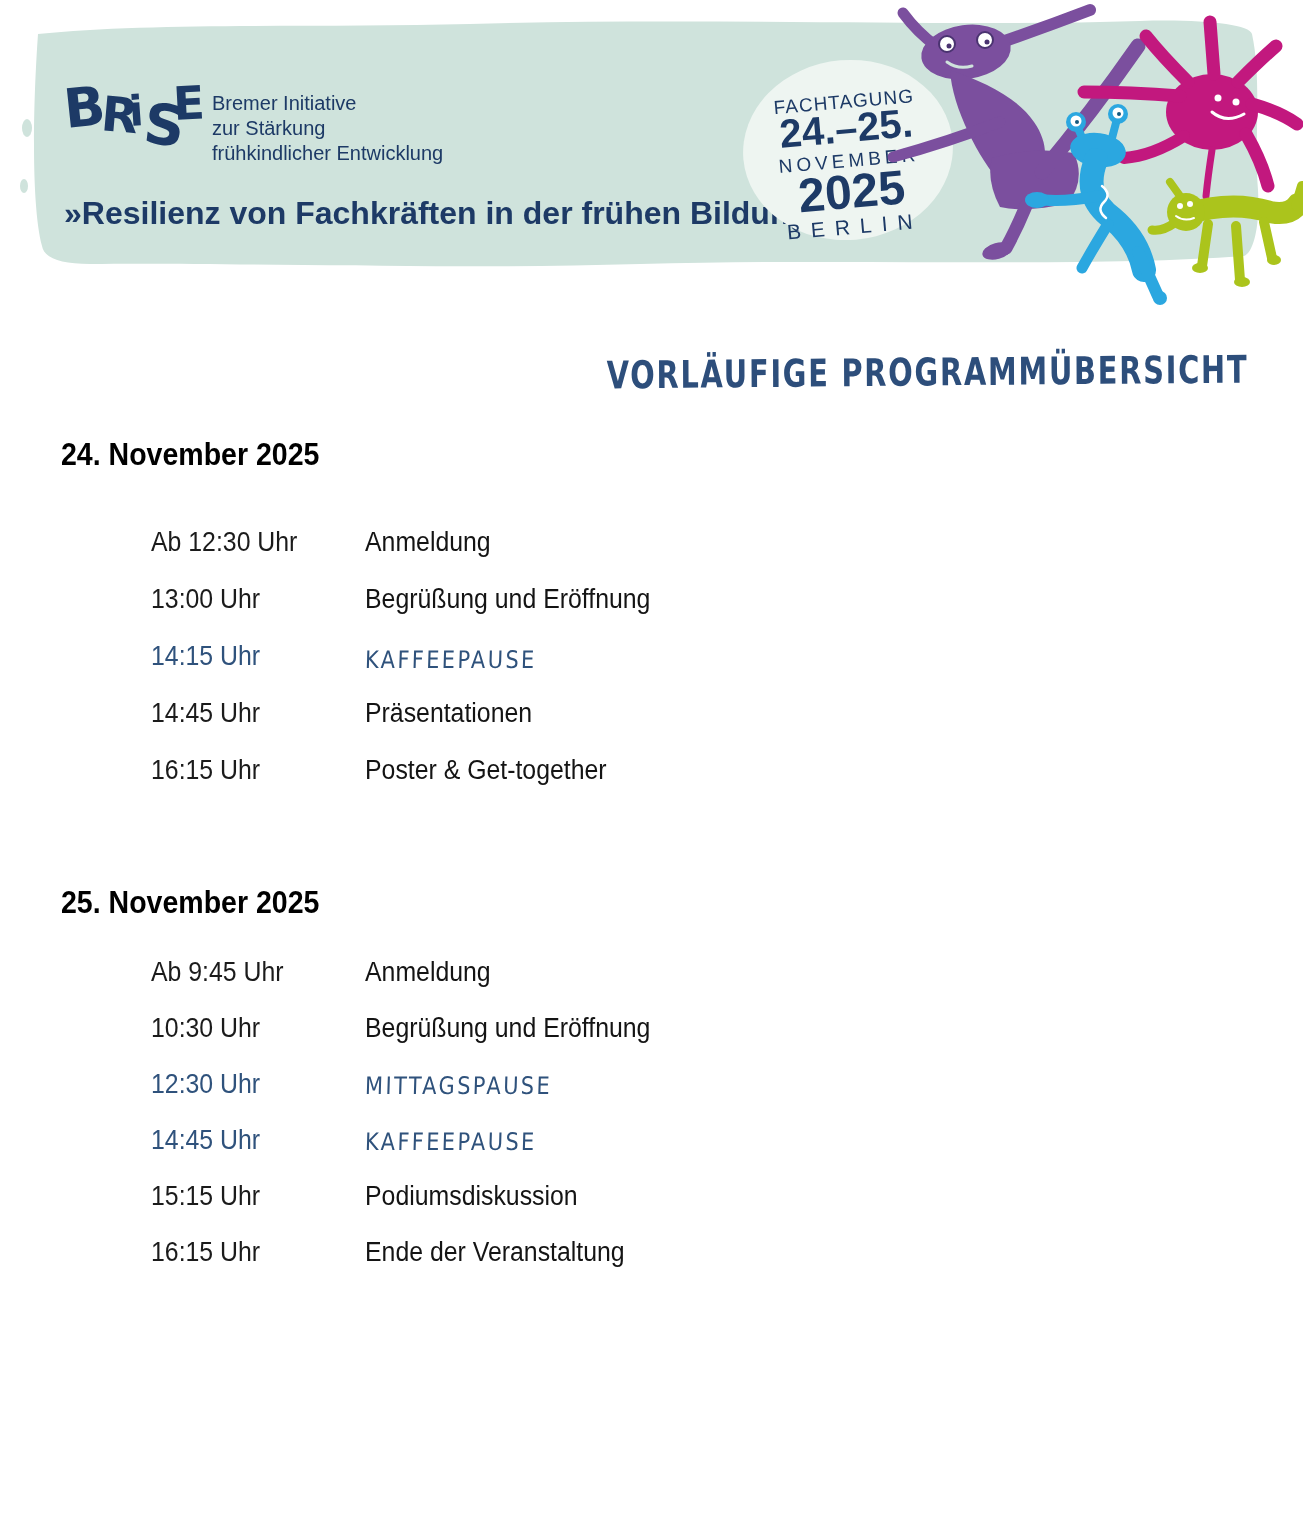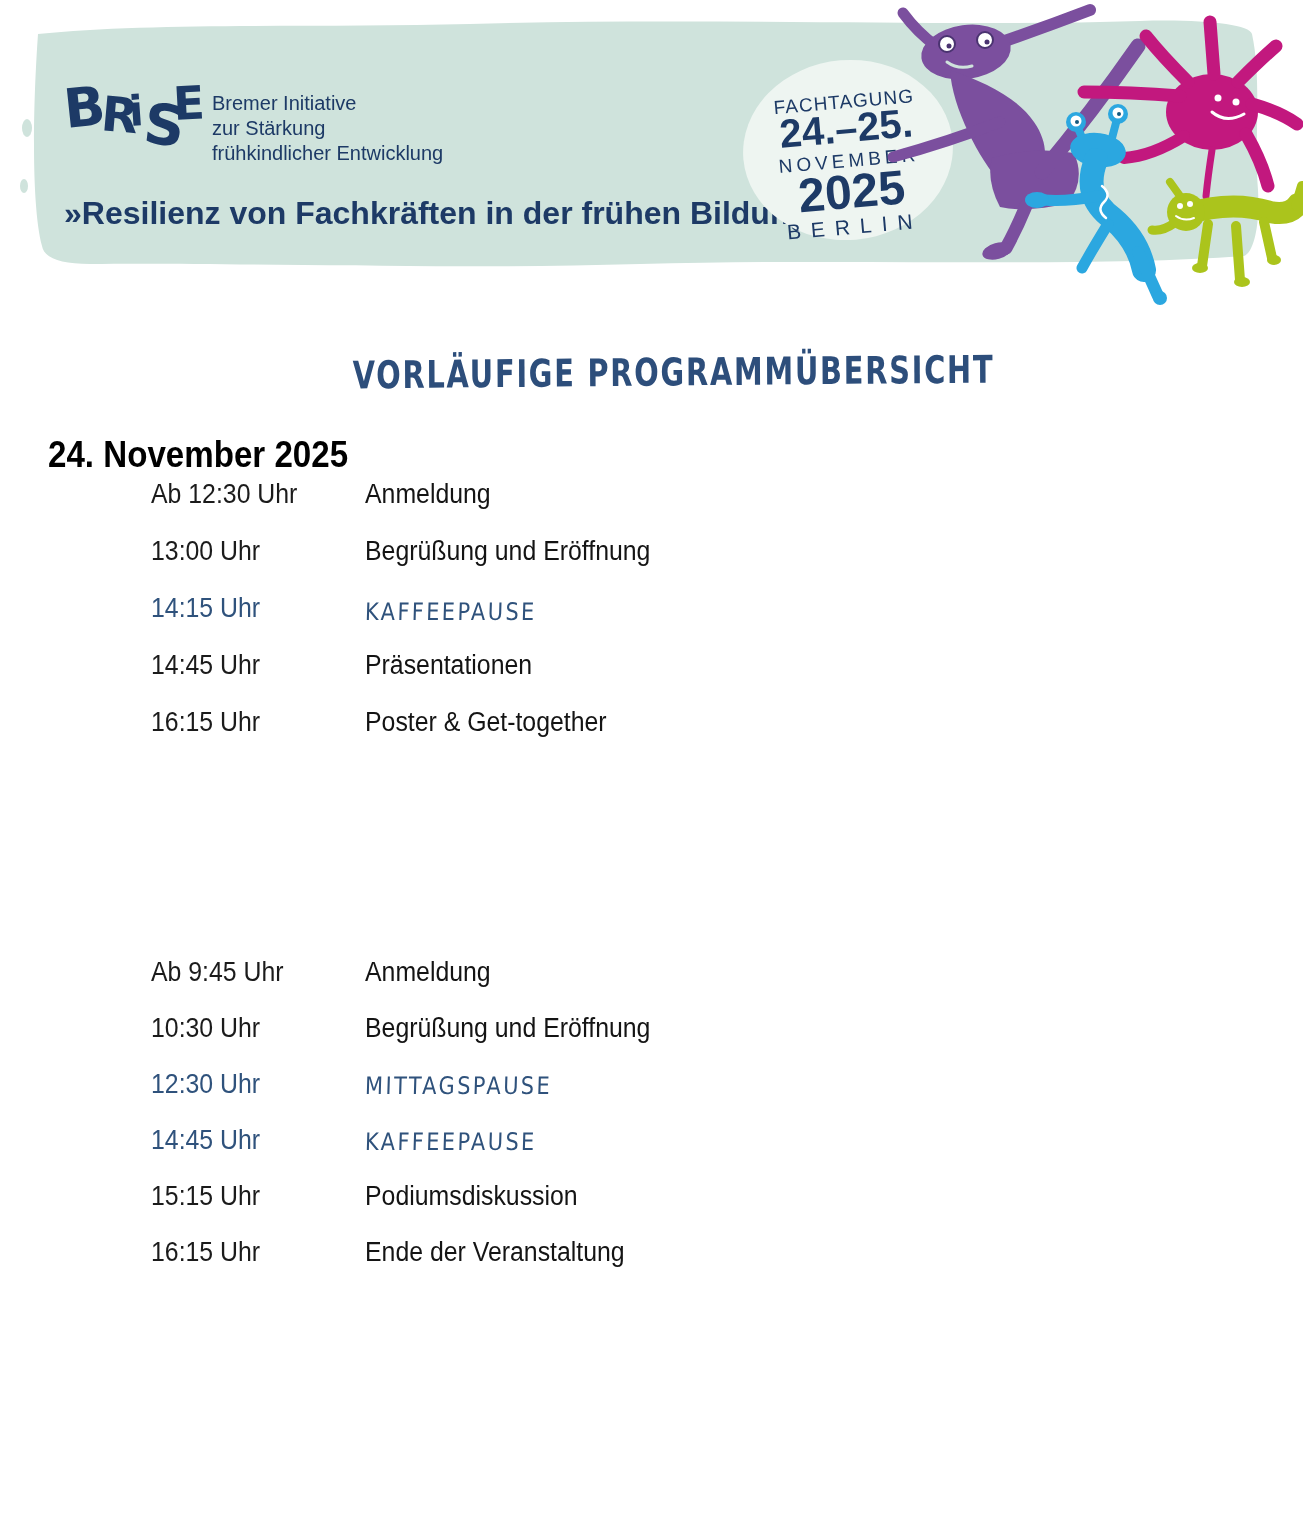--- a/index.html
+++ b/index.html
@@ -2,40 +2,40 @@
 <html><head>
 <meta charset="utf-8">
 <style>
   html,body{margin:0;padding:0;background:#ffffff;}
   .page{
     position:relative; width:1303px; height:1529px; background:#ffffff;
     overflow:hidden; font-family:"Liberation Sans", sans-serif; color:#141414;
   }
   svg.header{position:absolute; left:0; top:0; width:1303px; height:310px;}
 
-  .title-wrap{position:absolute; top:352px; left:0; width:1263px; text-align:center;}
+  .title-wrap{position:absolute; top:352px; left:0; width:1263px; text-align:right;}
   .page-title{
     display:inline-block;
     font-family:"DejaVu Sans", sans-serif;
     font-size:34px; font-weight:bold; letter-spacing:2px;
     color:#2d4e7b;
     transform:translateX(42px) scale(0.85,1.12) rotate(-0.4deg);
     white-space:nowrap;
   }
 
   .day-heading{
-    position:absolute; left:48px; margin:0;
-    font-size:36px; font-weight:bold; color:#000000; line-height:34px;text-decoration:underline;
+    position:absolute; left:61px; margin:0;
+    font-size:31px; font-weight:bold; color:#000000; line-height:34px;text-decoration:underline;
   }
   .day-heading .cond{display:inline-block; transform:scaleX(0.92); transform-origin:0 60%; white-space:nowrap;}
   #heading-day1{top:438px;}
   #heading-day2{top:886px;}
 
   .rows{position:absolute; left:151px; right:0;}
-  #rows-day1{top:478px;}
+  #rows-day1{top:526px;}
   #rows-day2{top:944px;}
   .row{display:flex; align-items:flex-start; height:57px; font-size:27px; line-height:33px;}
   #rows-day2 .row{height:56px;align-items:center;}
   .row .time{
     width:214px; flex:none; color:#1b1b1b;
     transform:scaleX(0.92); transform-origin:0 60%; white-space:nowrap;
   }
   .row .desc{
     flex:1; color:#141414;
     transform:scaleX(0.92); transform-origin:0 60%; white-space:nowrap;
@@ -181,20 +181,21 @@
     <div class="row">
       <div class="time">14:45 Uhr</div>
       <div class="desc">Präsentationen</div>
     </div>
     <div class="row">
       <div class="time">16:15 Uhr</div>
       <div class="desc">Poster &amp; Get-together</div>
     </div>
   </div>
 
+  <h2 class="day-heading" id="heading-day2"><span class="cond">25. November 2025</span></h2>
   <div class="rows" id="rows-day2">
     <div class="row">
       <div class="time">Ab 9:45 Uhr</div>
       <div class="desc">Anmeldung</div>
     </div>
     <div class="row">
       <div class="time">10:30 Uhr</div>
       <div class="desc">Begrüßung und Eröffnung</div>
     </div>
     <div class="row pause">

